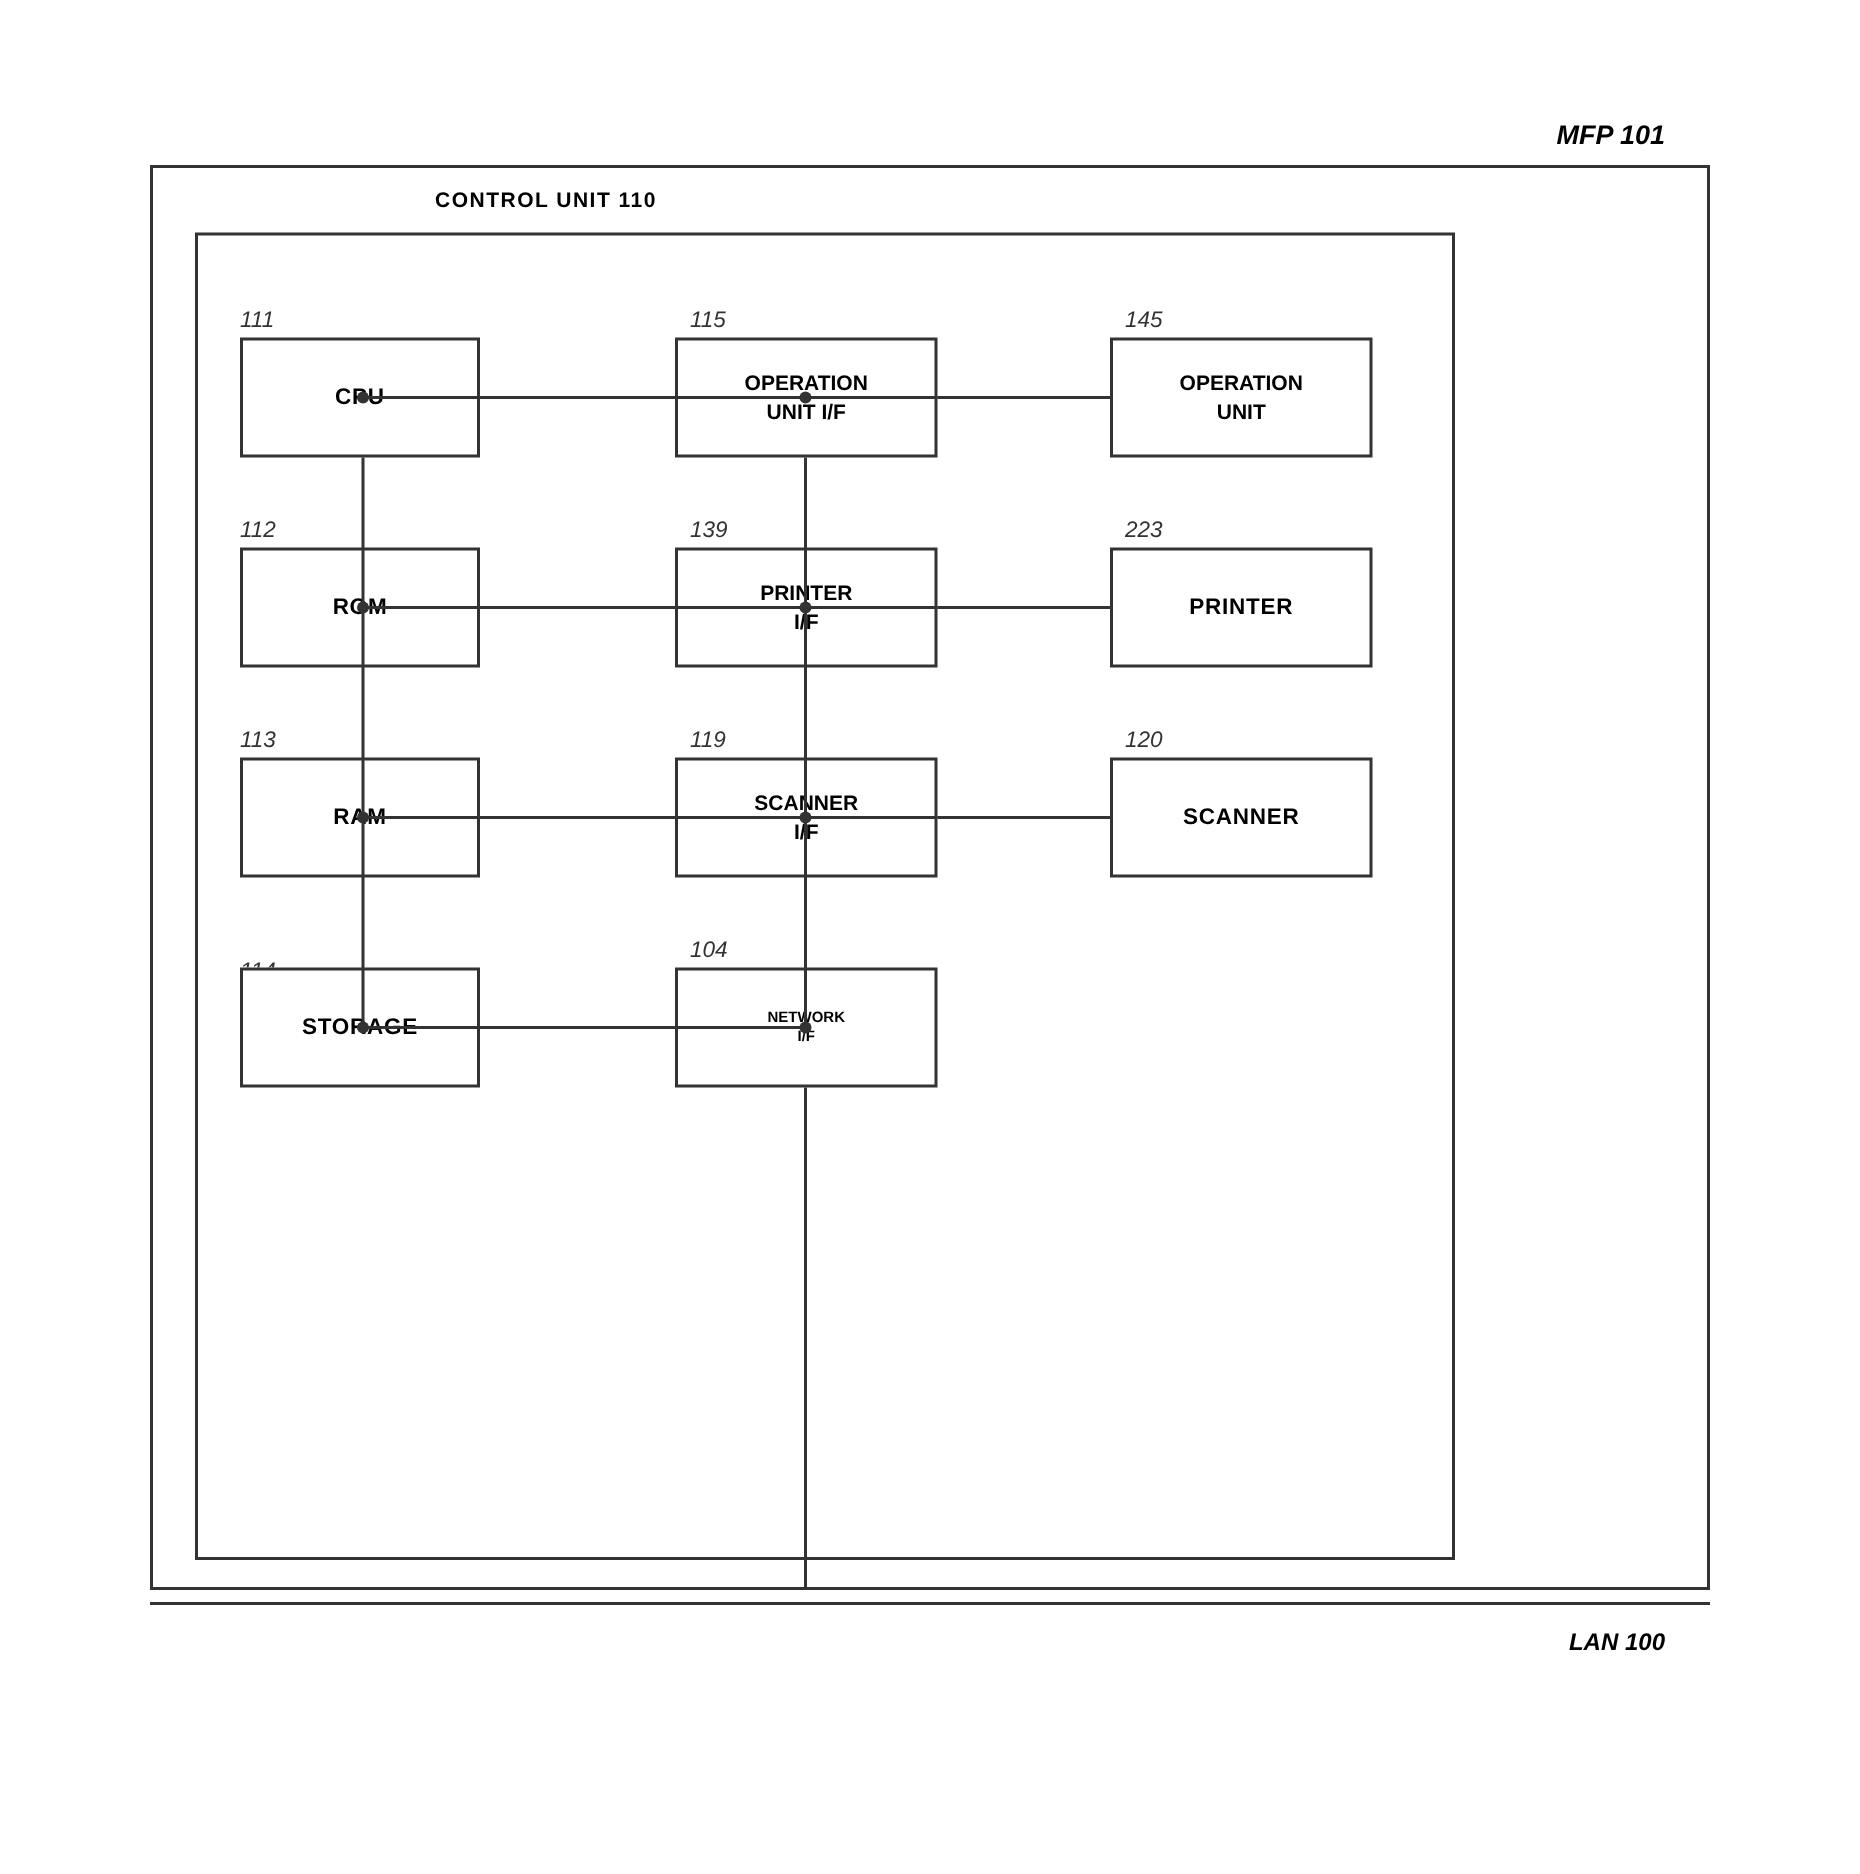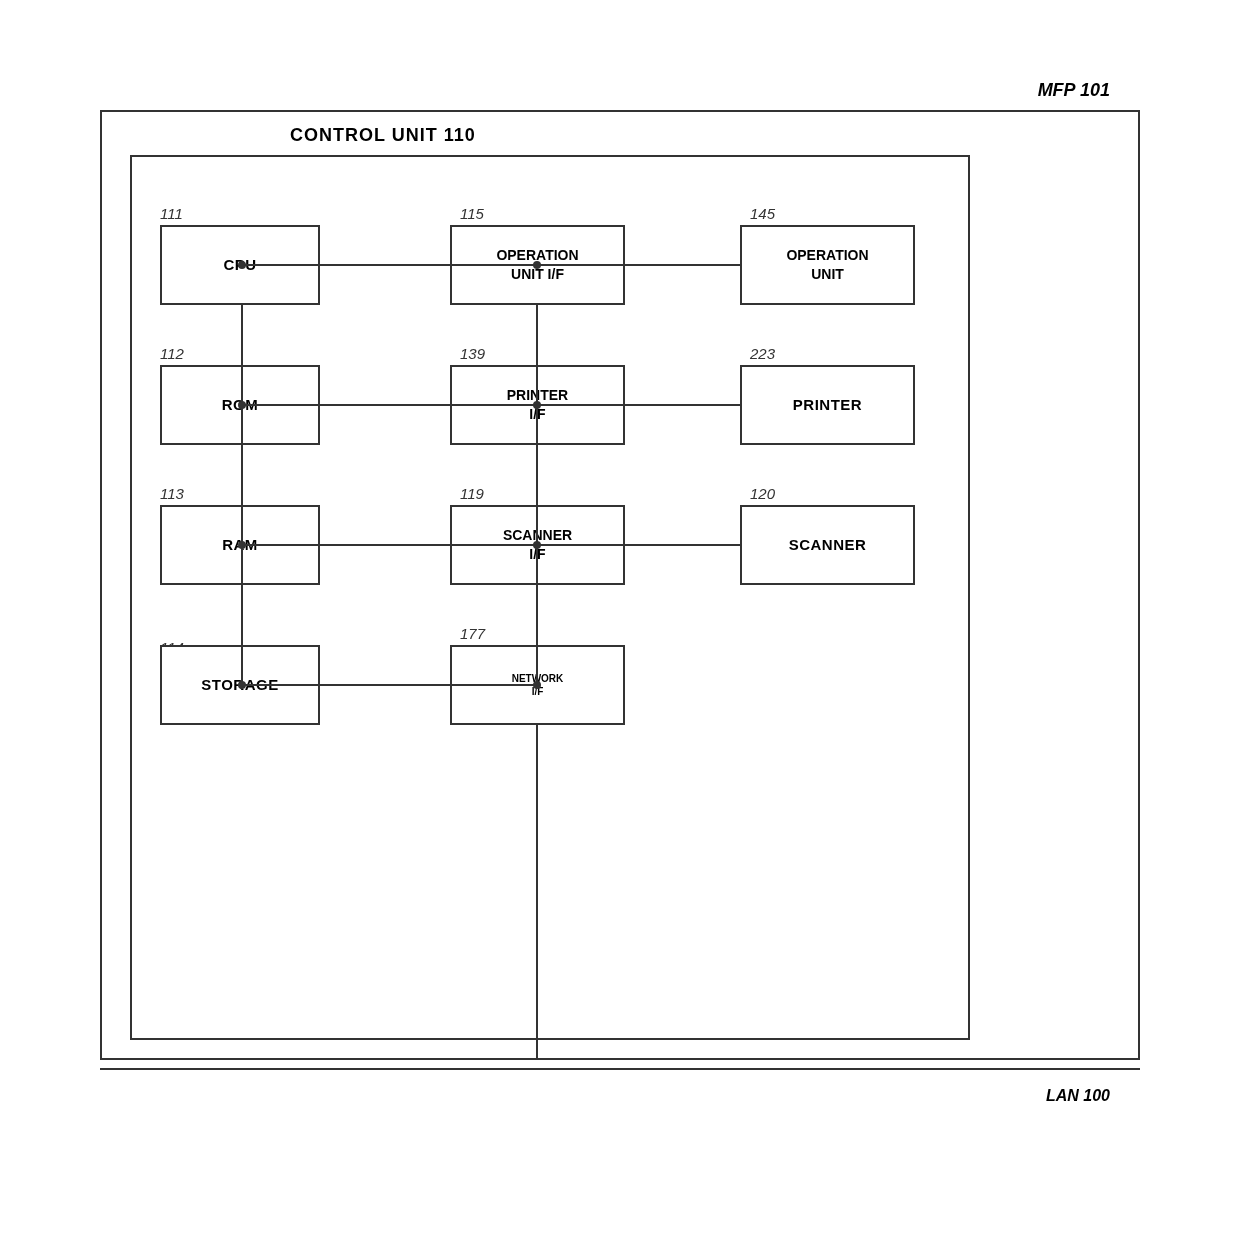--- a/index.html
+++ b/index.html
@@ -33,21 +33,21 @@
       left: 30px;
       right: 30px;
       bottom: 140px;
       border: 2px solid #333;
     }
     
     .control-unit-label {
       position: absolute;
       top: 75px;
       left: 220px;
-      font-size: 18px;
+      font-size: 14px;
       font-weight: bold;
       letter-spacing: 1px;
     }
     
     .control-unit-box {
       position: absolute;
       top: 105px;
       left: 60px;
       right: 200px;
       bottom: 160px;
@@ -150,21 +150,21 @@
   <div class="ref-label" style="top:295px; left:680px;">223</div>
   <div class="block" style="top:315px; left:670px; width:175px; height:80px;">PRINTER</div>
 
   <div class="ref-label" style="top:435px; left:390px;text-align:right;">119</div>
   <div class="block" style="top:455px; left:380px; width:175px; height:80px;"></div>
   <div style="position:absolute;top:455px;left:380px;width:175px;height:80px;display:flex;align-items:center;justify-content:center;text-align:center;font-size:14px;font-weight:bold;line-height:1.3;pointer-events:none;">SCANNER<br>I/F</div>
 
   <div class="ref-label" style="top:435px; left:680px;">120</div>
   <div class="block" style="top:455px; left:670px; width:175px; height:80px;">SCANNER</div>
 
-  <div class="ref-label" style="top:575px; left:390px;">177</div>
+  <div class="ref-label" style="top:575px; left:390px;">104</div>
   <div class="block" style="top:595px; left:380px; width:175px; height:80px;"></div>
   <div style="position:absolute;top:595px;left:380px;width:175px;height:80px;display:flex;align-items:center;justify-content:center;text-align:center;font-size:10px;font-weight:bold;line-height:1.3;pointer-events:none;">NETWORK<br>I/F</div>
 
   <svg class="svg-overlay">
 
     <line x1="172" y1="255" x2="172" y2="635" stroke="#333" stroke-width="2"></line>
 
     <line x1="467" y1="255" x2="467" y2="635" stroke="#333" stroke-width="2"></line>
 
     <line x1="250" y1="215" x2="380" y2="215" stroke="#333" stroke-width="2"></line>

